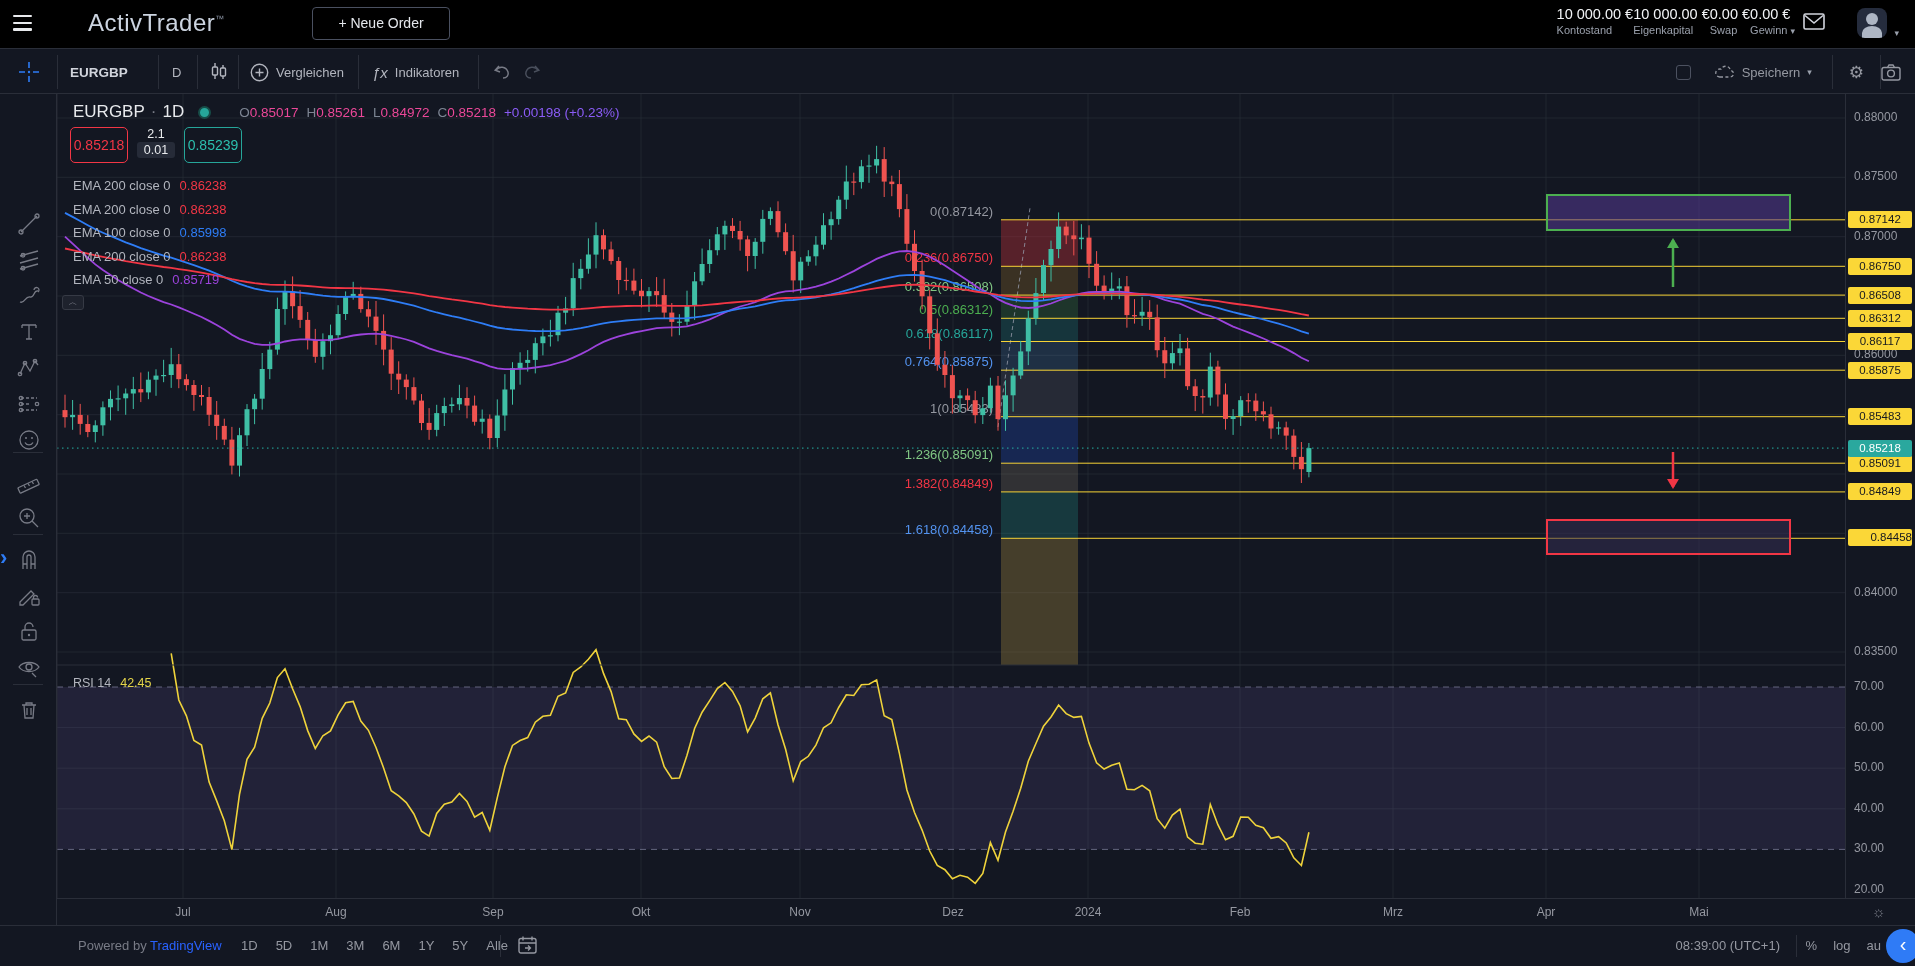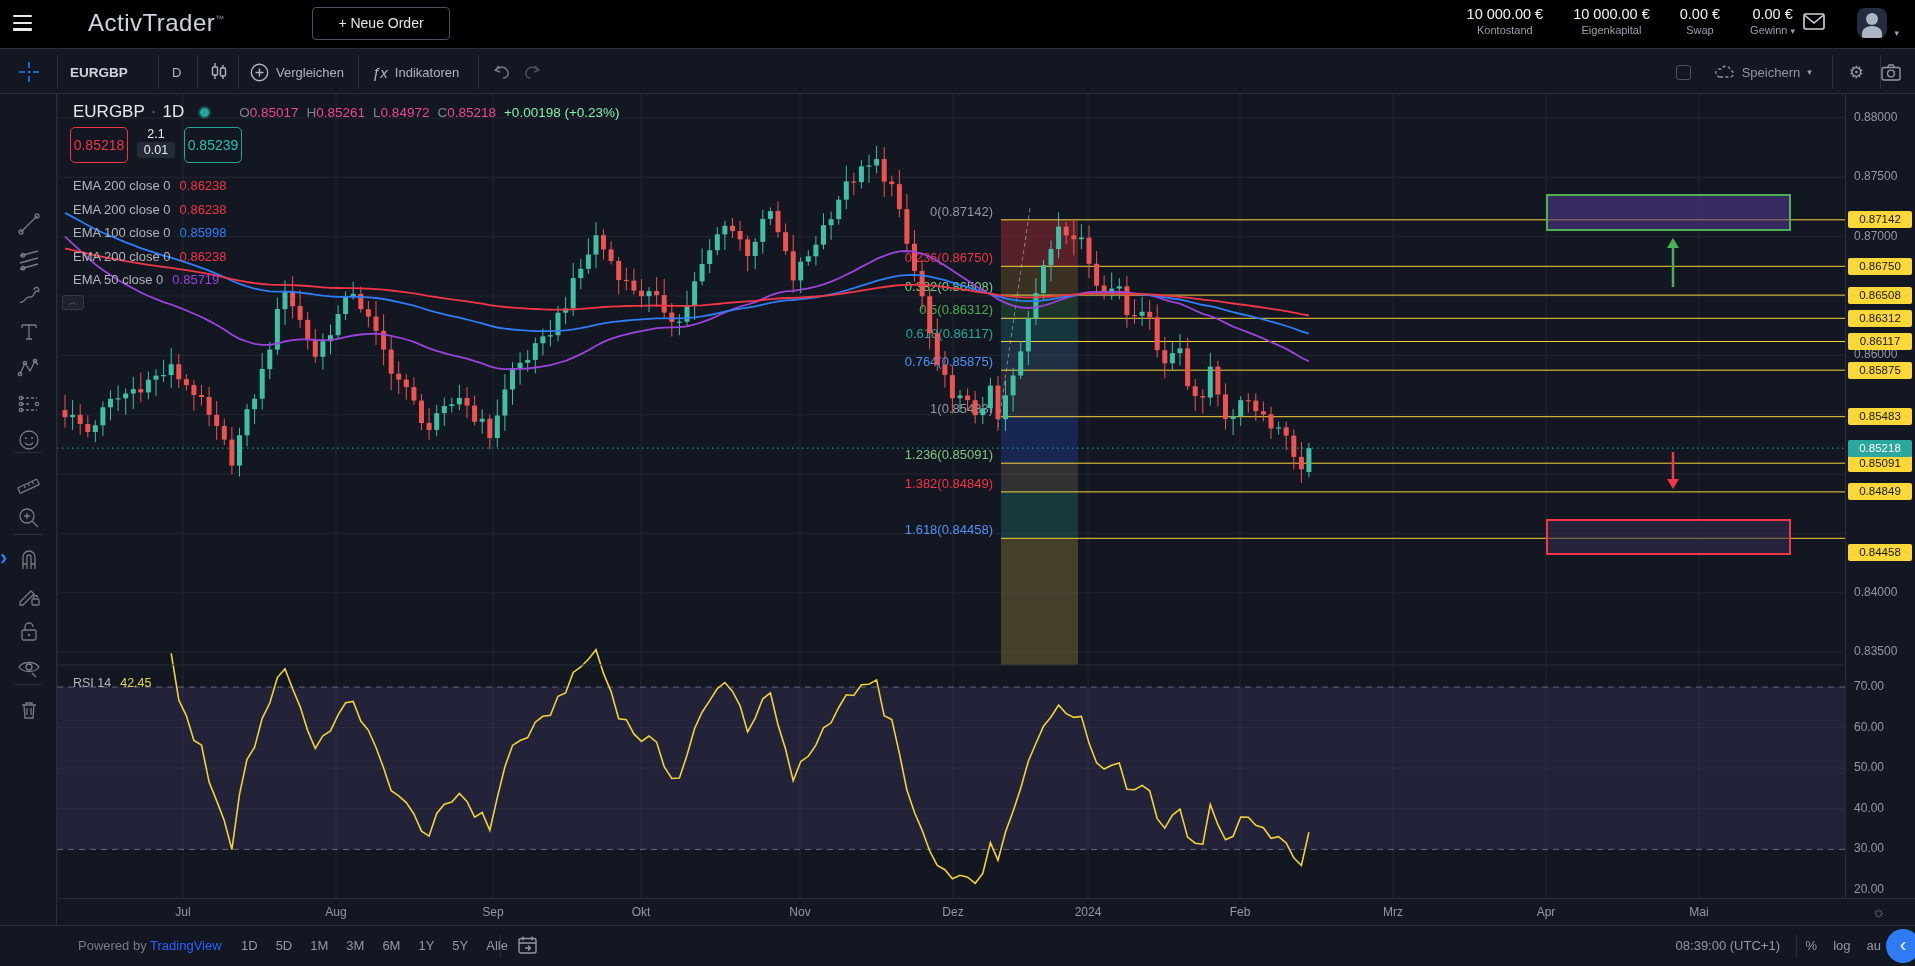--- a/index.html
+++ b/index.html
@@ -6,21 +6,21 @@
   html,body { width:1915px; height:966px; overflow:hidden; background:#131722;
     font-family:"Liberation Sans", sans-serif; color:#b2b5be; }
   
   #topbar { position:absolute; left:0; top:0; width:1915px; height:48px; background:#000000; z-index:30; }
   #hamburger { position:absolute; left:13px; top:15px; width:19px; height:16px; cursor:pointer; }
   #hamburger span { display:block; height:2.4px; background:#e8eaed; margin-bottom:4.2px; border-radius:1px;}
   #brand { position:absolute; left:88px; top:9px; font-size:24px; font-weight:300; color:#ccd4e0; letter-spacing:.5px; }
   #brand sup { font-size:9px; color:#8a93a3; }
   #new-order { position:absolute; left:312px; top:7px; width:138px; height:33px; border:1px solid #4a5060;
     border-radius:4px; color:#e4e7ec; font-size:14px; text-align:center; line-height:31px; cursor:pointer; background:transparent;}
-  #stats { position:absolute; right:120px; top:6px; display:flex; gap:30px; text-align:center;}
+  #stats { position:absolute; right:120px; top:6px; display:flex; text-align:left;}
   .stat-val { font-size:14.5px; color:#f2f4f7; }
   .stat-lab { font-size:11px; color:#9aa0ac; margin-top:2px;}
   .caret { color:#9aa0ac; font-size:9px; }
   #mail-icon { position:absolute; right:90px; top:13px; }
   #avatar { position:absolute; right:28px; top:8px; width:30px; height:30px; border-radius:8px; background:#252c3d; overflow:hidden;}
   #avatar .head { position:absolute; left:9px; top:5px; width:12px; height:12px; border-radius:50%; background:#aeb6c4;}
   #avatar .body { position:absolute; left:5px; top:18px; width:20px; height:14px; border-radius:50% 50% 0 0; background:#aeb6c4;}
   #avatar-caret { position:absolute; right:16px; top:28px; font-size:9px; color:#9aa0ac;}
   
   #toolbar { position:absolute; left:0; top:48px; width:1915px; height:46px; background:#131722;
@@ -43,21 +43,21 @@
   
   #lefttools { position:absolute; left:0; top:94px; width:57px; height:831px; background:#131722;
     border-right:1px solid #2a2e39; z-index:28; }
   .ltool { position:absolute; left:17px; width:24px; height:24px; cursor:pointer; }
   .ltool-div { position:absolute; left:13px; width:30px; height:1px; background:#2a2e39; }
   #left-chevron { position:absolute; left:0; top:545px; color:#2e7cf6; font-size:22px; font-weight:bold; cursor:pointer; z-index:31;}
   
   #chart-header { position:absolute; left:73px; top:102px; z-index:10; font-size:17px; color:#e8eaed; display:flex; align-items:center; gap:6px;}
   #market-dot { width:13px; height:13px; border-radius:50%; background:#26a69a; border:2px solid #174d48; margin-left:8px;}
   #ohlc { margin-left:22px; font-size:13.5px; display:flex; gap:8px; }
-  .ohlc-k { color:#7d8593; } .ohlc-v { color:#ec4899; } #ohlc-change { color:#86efac; }
+  .ohlc-k { color:#7d8593; } .ohlc-v { color:#ec4899; } #ohlc-change { color:#8b5cf6; }
   #quote-panel { position:absolute; left:70px; top:127px; z-index:10; display:flex; align-items:flex-start; }
   .q-box { width:58px; height:36px; border-radius:5px; font-size:14px; display:flex; align-items:center; justify-content:center; cursor:pointer;}
   #bid-box { border:1px solid #f23645; color:#f23645; }
   #ask-box { border:1px solid #26a69a; color:#2cbfae; }
   #spread-col { width:46px; display:flex; flex-direction:column; align-items:center; margin:0 5px;}
   #spread-val { color:#e8eaed; font-size:12.5px; }
   #lot-box { margin-top:1px; background:#262b38; border-radius:3px; color:#e8eaed; font-size:12.5px; padding:1px 7px; cursor:pointer;}
   #ema-rows { position:absolute; left:73px; top:174px; z-index:10; font-size:13px; }
   .ema-row { height:23.5px; display:flex; gap:9px; align-items:center;}
   .ema-name { color:#b2b5be; }
@@ -775,21 +775,21 @@
     <div class="ax-gray" style="top: 788px;">20.00</div>
     <div class="ax-yellow" style="top: 117.319px;">0.87142</div>
     <div class="ax-yellow" style="top: 163.837px;">0.86750</div>
     <div class="ax-yellow" style="top: 192.556px;">0.86508</div>
     <div class="ax-yellow" style="top: 215.815px;">0.86312</div>
     <div class="ax-yellow" style="top: 238.956px;">0.86117</div>
     <div class="ax-yellow" style="top: 267.674px;">0.85875</div>
     <div class="ax-yellow" style="top: 314.192px;">0.85483</div>
     <div class="ax-yellow" style="top: 360.711px;">0.85091</div>
     <div class="ax-yellow" style="top: 389.429px;">0.84849</div>
-    <div class="ax-yellow" style="top: 450px;">0.84458</div>
+    <div class="ax-yellow" style="top: 435px; text-align: right;">0.84458</div>
     <div class="ax-teal" style="top: 345.64px;">0.85218</div>
   </div>
 
 <div id="timeaxis">
   <div id="sun-icon">☼</div>
 <div class="month-label" style="left: 183px;">Jul</div>
     <div class="month-label" style="left: 336px;">Aug</div>
     <div class="month-label" style="left: 493px;">Sep</div>
     <div class="month-label" style="left: 641px;">Okt</div>
     <div class="month-label" style="left: 800px;">Nov</div>

